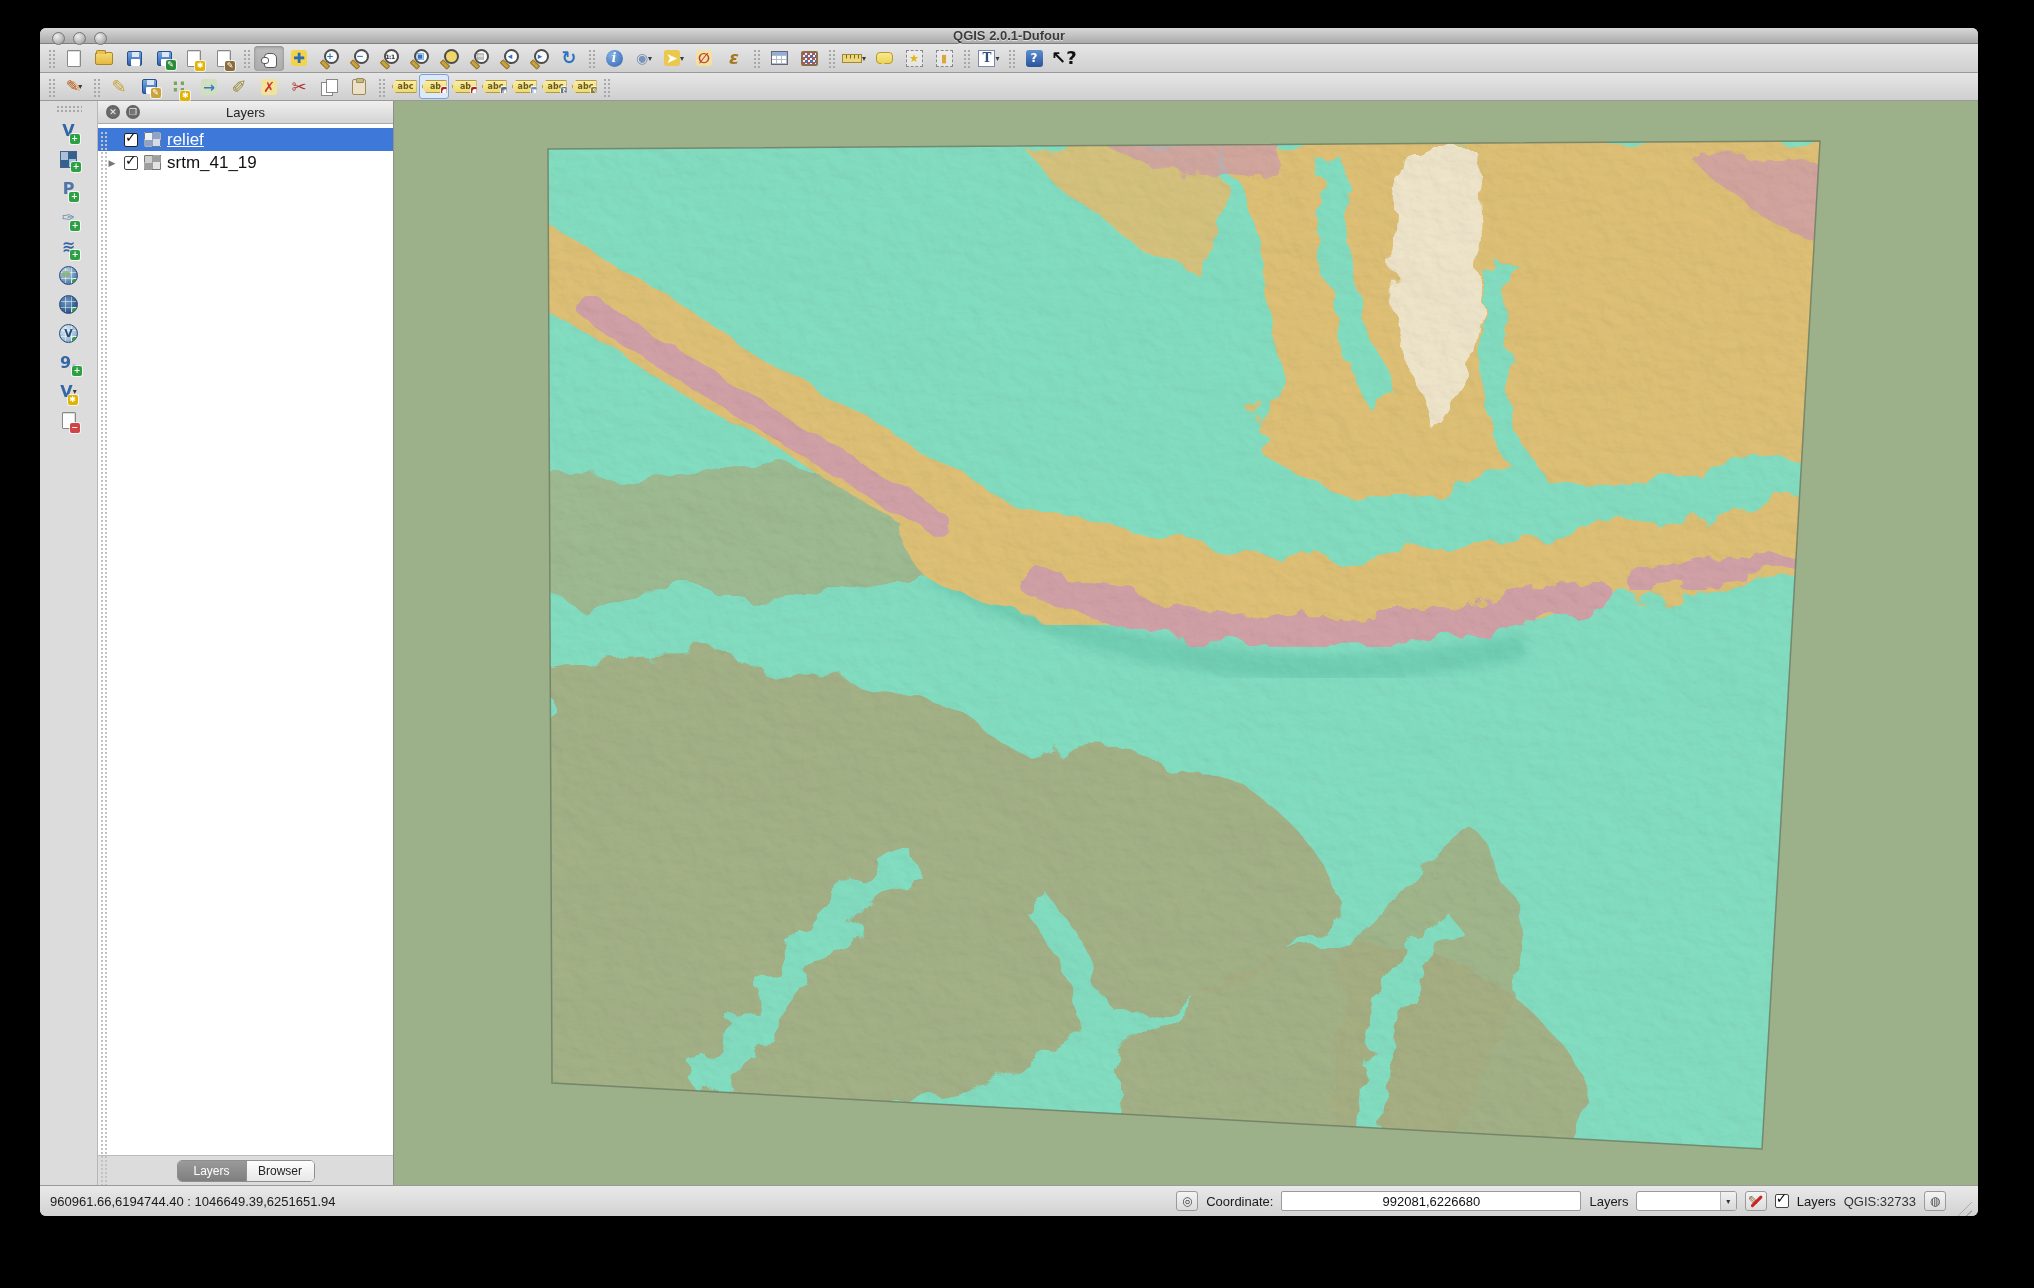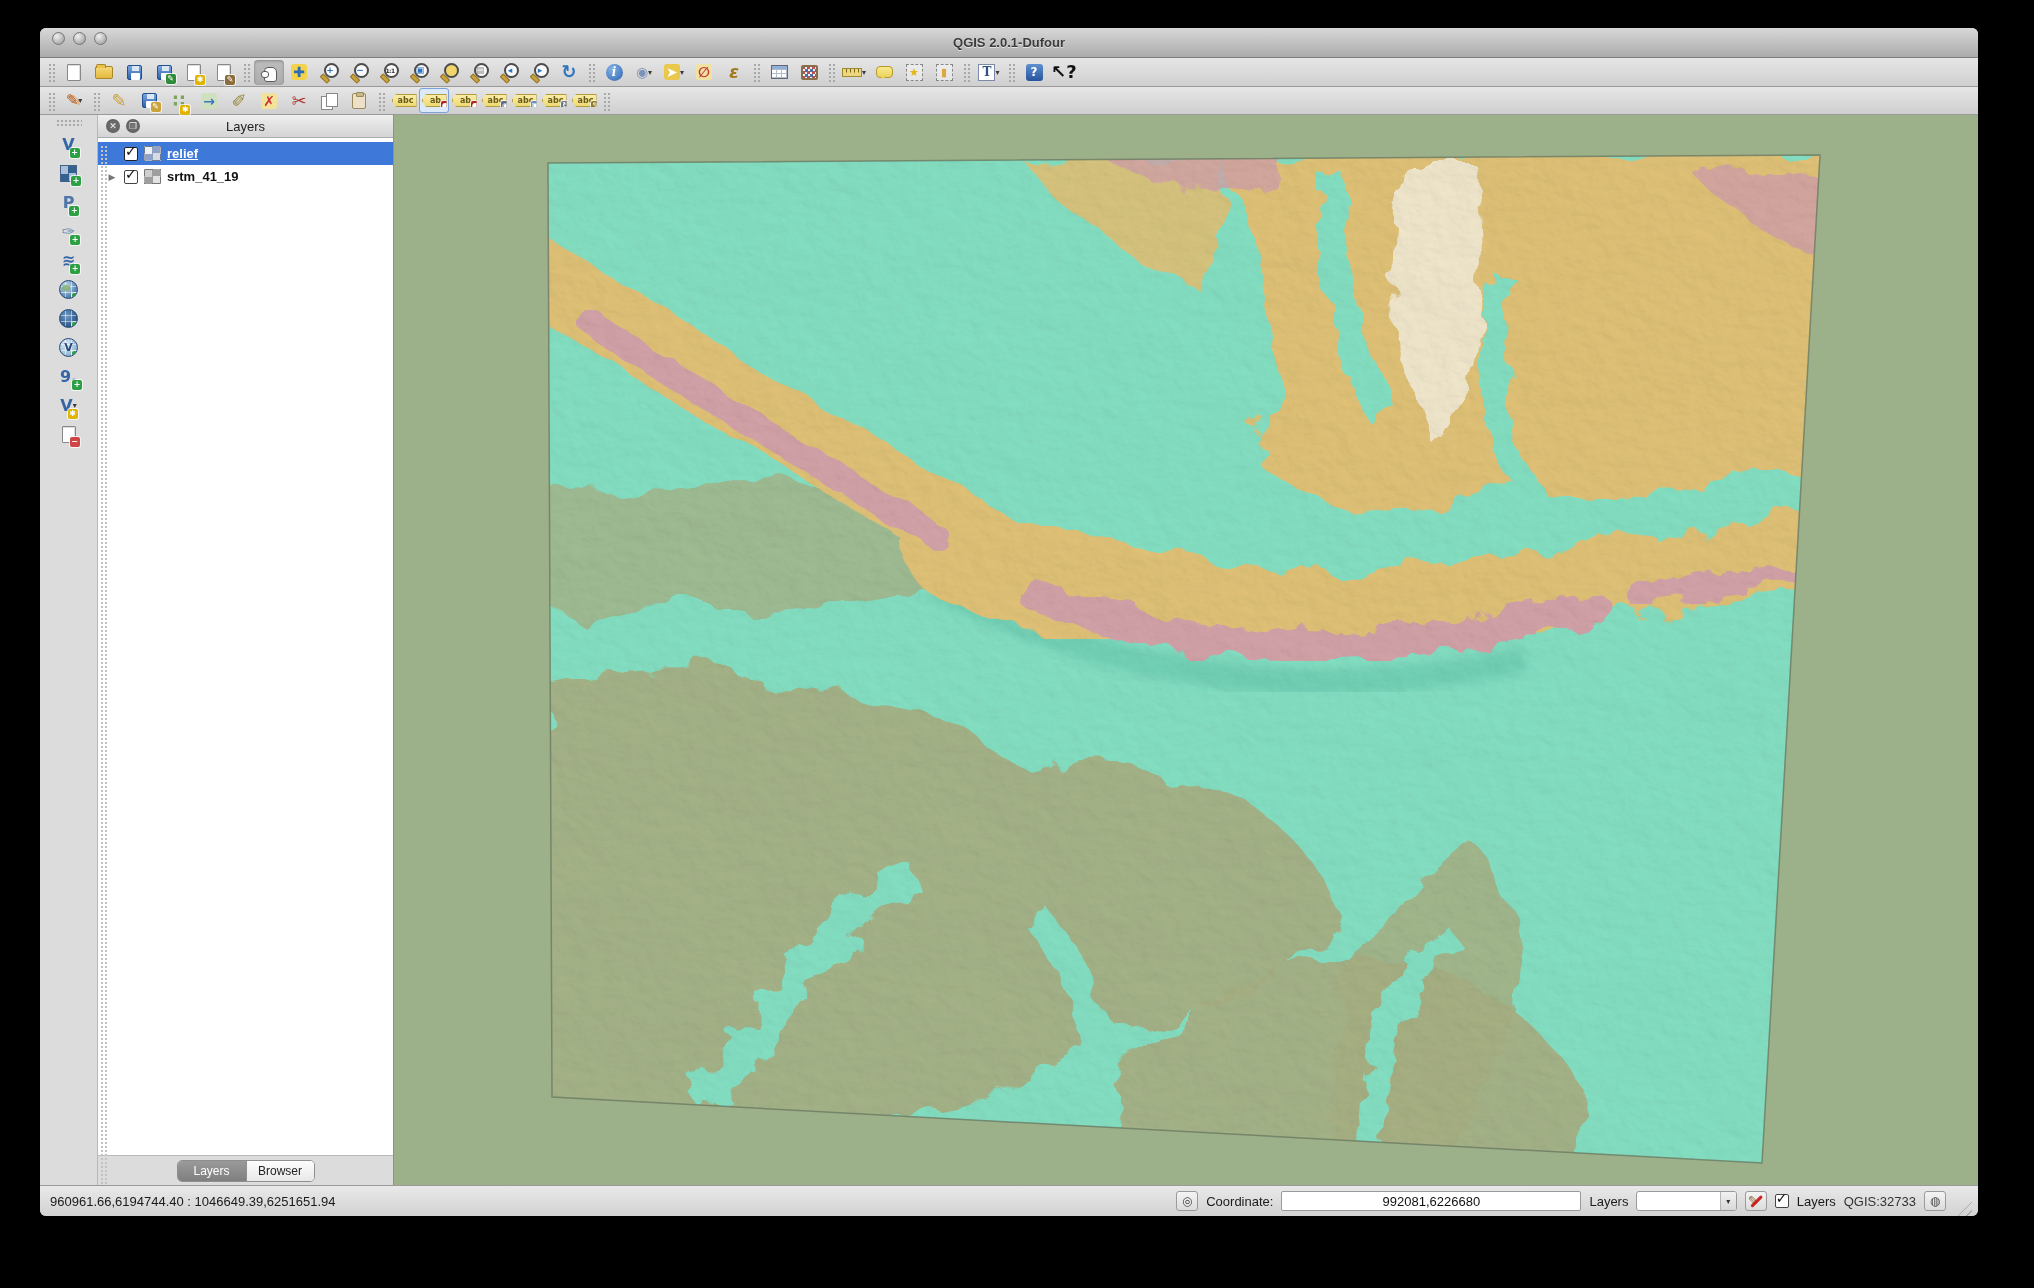--- a/index.html
+++ b/index.html
@@ -1,19 +1,19 @@
 <!DOCTYPE html>
 <html><head>
 <meta charset="utf-8">
 <style>
   html,body{margin:0;padding:0;background:#000;width:2034px;height:1288px;font-family:"Liberation Sans","DejaVu Sans",sans-serif;-webkit-font-smoothing:antialiased;}
   *{box-sizing:border-box;}
   .window{position:absolute;left:40px;top:28px;width:1938px;height:1188px;border-radius:6px;overflow:hidden;background:#d6d6d6;box-shadow:0 20px 60px rgba(0,0,0,.8);display:flex;flex-direction:column;}
   
-  .titlebar{height:30px;background:linear-gradient(#d8d8d8,#ababab);border-bottom:1px solid #7e7e7e;position:relative;display:flex;align-items:center;justify-content:center;flex:none;}
+  .titlebar{height:16px;background:linear-gradient(#d8d8d8,#ababab);border-bottom:1px solid #7e7e7e;position:relative;display:flex;align-items:center;justify-content:center;flex:none;}
   .titlebar .title{font-size:13px;font-weight:bold;color:#3c3c3c;text-shadow:0 1px 0 rgba(255,255,255,.6);}
   .lights{position:absolute;left:12px;top:4px;display:flex;gap:8px;}
   .light{width:13px;height:13px;border-radius:50%;border:1px solid #767676;background:radial-gradient(circle at 35% 30%,#efefef,#b9b9b9 60%,#8f8f8f);}
   
   .toolbar{background:linear-gradient(#e6e6e6,#cfcfcf);border-bottom:1px solid #9a9a9a;display:flex;align-items:center;padding:1px 4px;flex:none;}
   .tb1{height:29px;} .tb2{height:28px;}
   .tbtn{display:inline-flex;align-items:center;justify-content:center;width:30px;height:25px;border-radius:4px;position:relative;flex:none;cursor:default;}
   .tbtn.pressed{background:rgba(0,0,0,.17);box-shadow:inset 0 1px 3px rgba(0,0,0,.3);}
   .tbtn.hilite{background:#dcе9f8;background:#dce9f8;border:1px solid #7aa2d8;border-radius:3px;}
   .dd{font-size:8px;color:#3a3a3a;margin-left:0;font-family:"DejaVu Sans",sans-serif;}
@@ -79,21 +79,21 @@
   .layer-list{flex:1;padding-top:4px;overflow:hidden;}
   .layer-row{height:23px;display:flex;align-items:center;gap:6px;padding-left:8px;}
   .layer-row.selected{background:#3e79d9;}
   .expander{width:12px;font-size:9px;color:#777;text-align:center;flex:none;}
   .cb{width:14px;height:14px;background:#fff;border:1.5px solid #444;border-radius:2px;position:relative;display:inline-block;flex:none;}
   .cb.checked::after{content:"✓";position:absolute;left:0px;top:-4px;font:bold 14px/1 "DejaVu Sans",sans-serif;color:#111;}
   .selected .cb{border-color:#222;}
   .thumb{width:17px;height:15px;flex:none;border:1px solid rgba(0,0,0,.25);}
   .thumb-relief{background:conic-gradient(#8fa3c6 0 25%,#d6dbe4 25% 50%,#8fa3c6 50% 75%,#eef0f4 75%);}
   .thumb-srtm{background:conic-gradient(#9e9e9e 0 25%,#e2e2e2 25% 50%,#9e9e9e 50% 75%,#cfcfcf 75%);}
-  .layer-label{font-size:13px;font-weight:bold;color:#111;}
+  .layer-label{font-size:17px;font-weight:normal;color:#111;}
   .selected .layer-label{color:#fff;text-decoration:underline;}
   .panel-tabs{height:30px;display:flex;align-items:center;justify-content:center;background:#dcdcdc;border-top:1px solid #bbb;flex:none;}
   .seg{display:flex;border:1px solid #8f8f8f;border-radius:5px;overflow:hidden;background:#fff;}
   .seg .tab{min-width:68px;padding:0 10px;height:20px;font-size:12px;line-height:20px;text-align:center;color:#222;background:linear-gradient(#fdfdfd,#e8e8e8);}
   .seg .tab.active{background:linear-gradient(#9a9a9a,#7f7f7f);color:#fff;}
   .seg .tab + .tab{border-left:1px solid #8f8f8f;text-align:center;}
   
   .canvas{flex:1;position:relative;overflow:hidden;}
   .canvas svg{display:block;}
   

